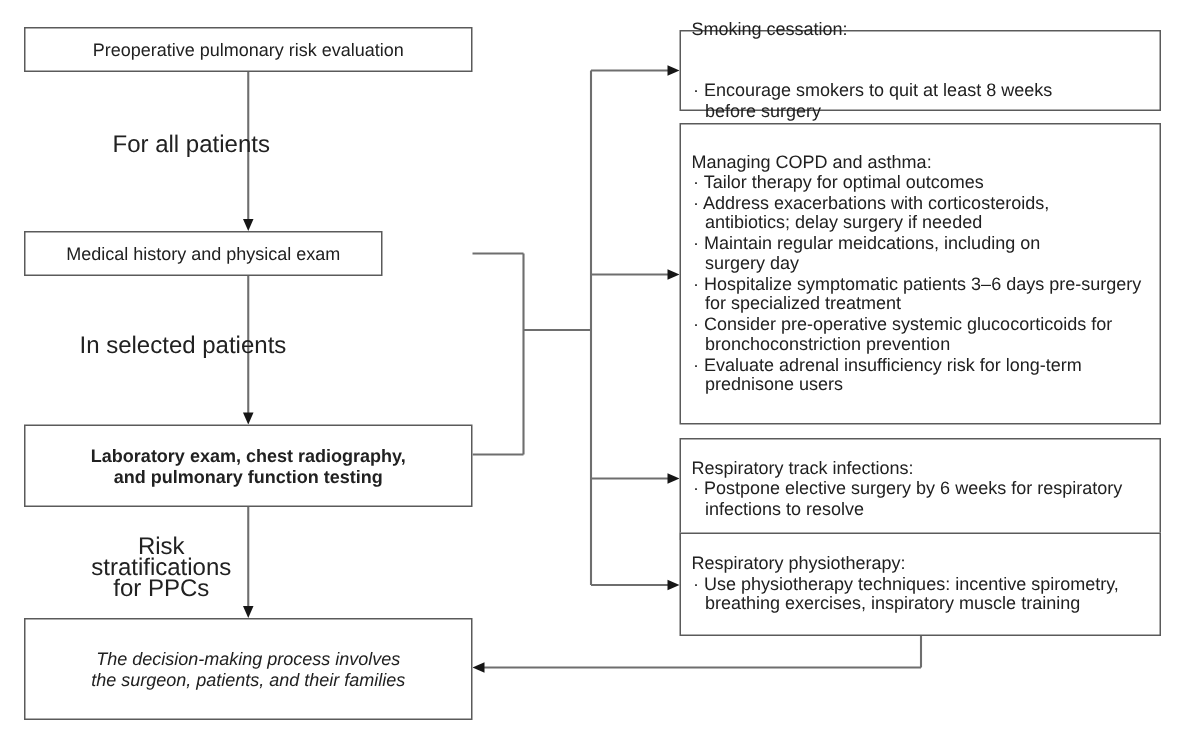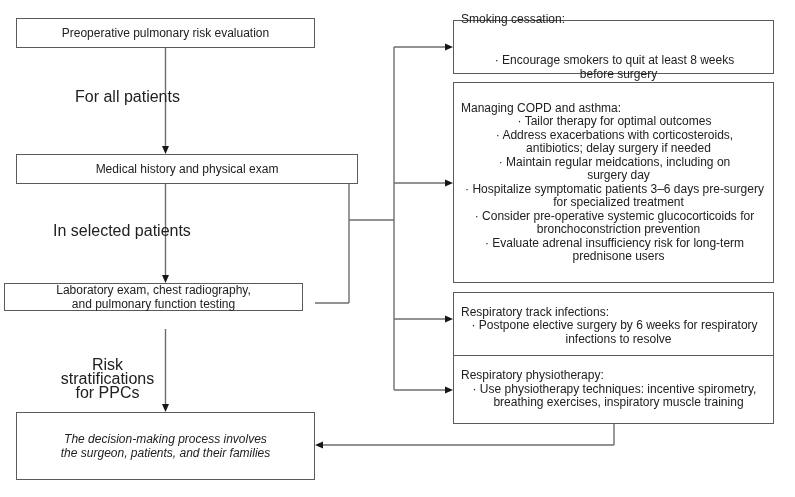--- a/index.html
+++ b/index.html
@@ -37,22 +37,22 @@
     border: 1px solid var(--border);
     display: flex;
     align-items: center;
     justify-content: center;
     text-align: center;
     font-size: 12px;
     line-height: 14px;
     white-space: pre-line;
   }
   .box-a { left: 16px; top: 18px;  width: 299px; height: 30px; }
-  .box-b { left: 16px; top: 154px; width: 342px; height: 30px; }
-  .box-c { left: 4px; top: 283px; width: 299px; height: 28px; }
+  .box-b { left: 16px; top: 154px; width: 239px; height: 30px; }
+  .box-c { left: 16px; top: 283px; width: 299px; height: 55px; font-weight: bold; }
   .box-d { left: 16px; top: 412px; width: 299px; height: 68px; font-style: italic; }
 
   
   .stage-label {
     position: absolute;
     font-size: 16px;
     line-height: 14px;
     white-space: pre-line;
     color: var(--text);
   }
@@ -76,21 +76,20 @@
   }
   .box-r1 { top: 20px;  height: 54px; gap: 28px; }
   .box-r2 { top: 82px;  height: 201px; }
   .box-r3 { top: 292px; height: 68px; }
   .box-r4 { top: 355px; height: 69px; }
   .rtitle { padding-left: 1px; white-space: pre; }
   .bullet {
     padding-left: 10px;
     text-indent: -8px;
     white-space: pre;
-    text-align: center;
   }
 </style>
 </head>
 <body>
 
 <div class="canvas">
 
   <svg class="connectors" viewBox="0 0 795 497" xmlns="http://www.w3.org/2000/svg">
 
     <path d="M165.5 48 V147"></path>

